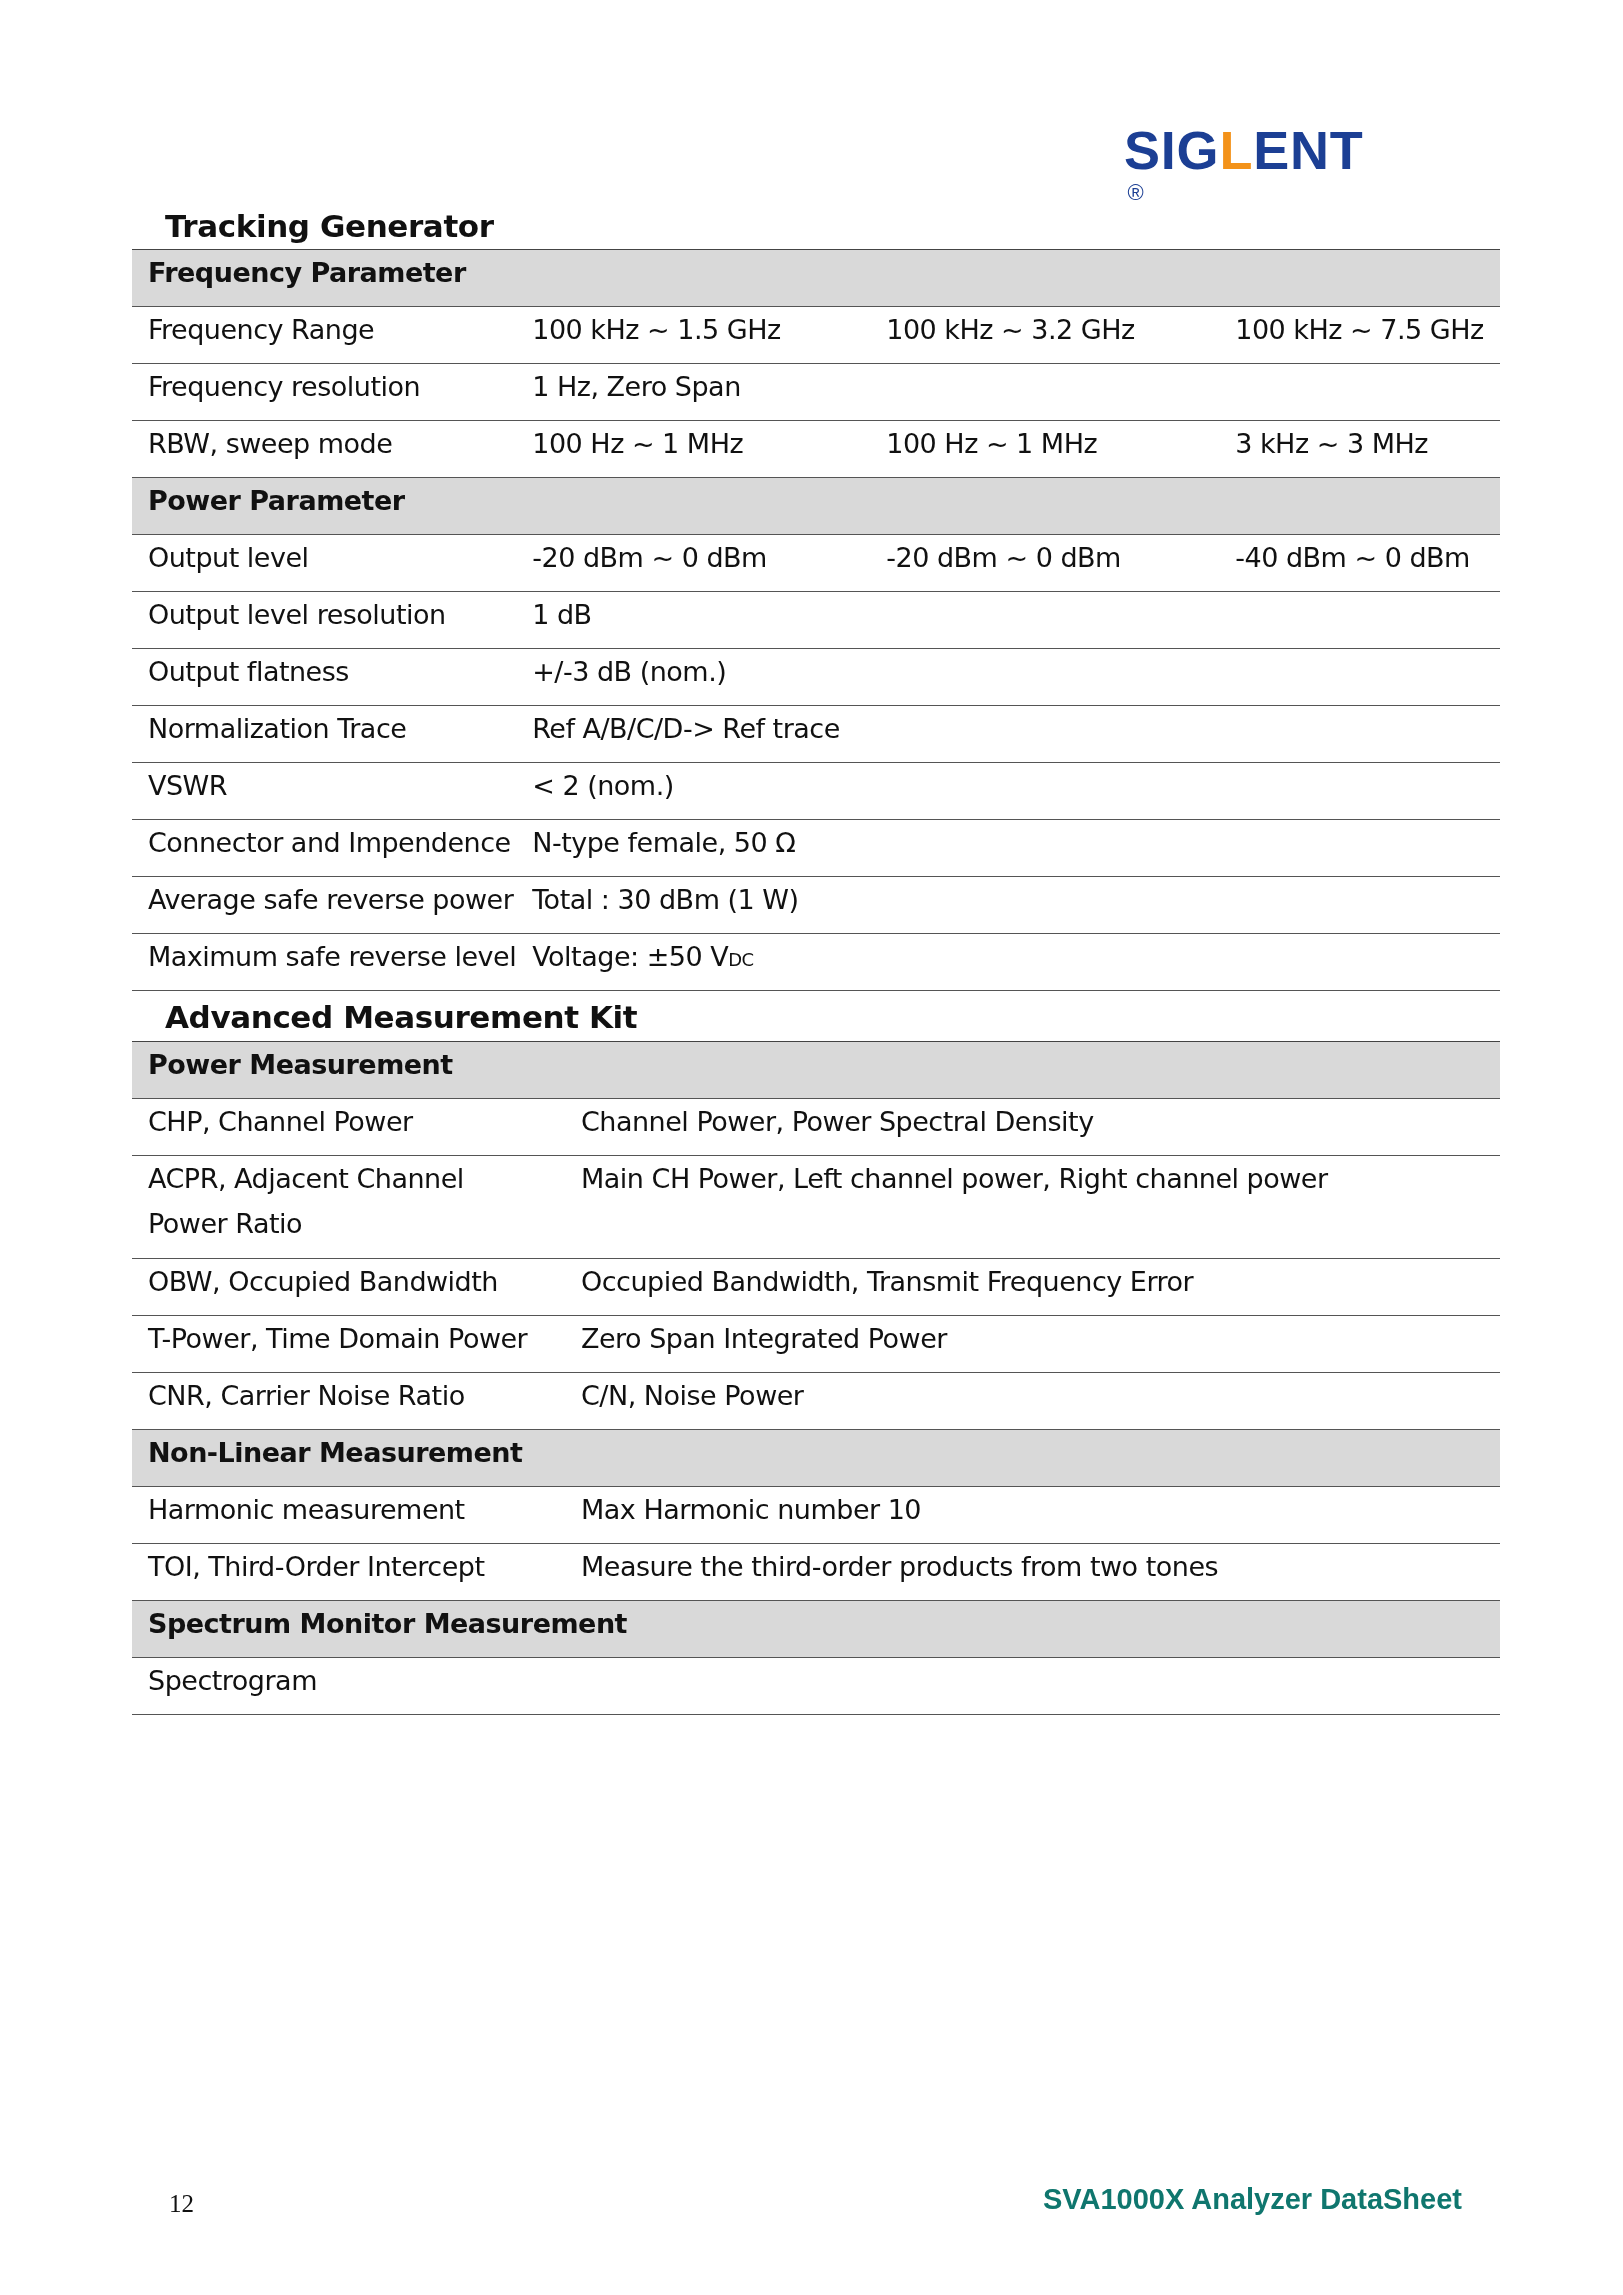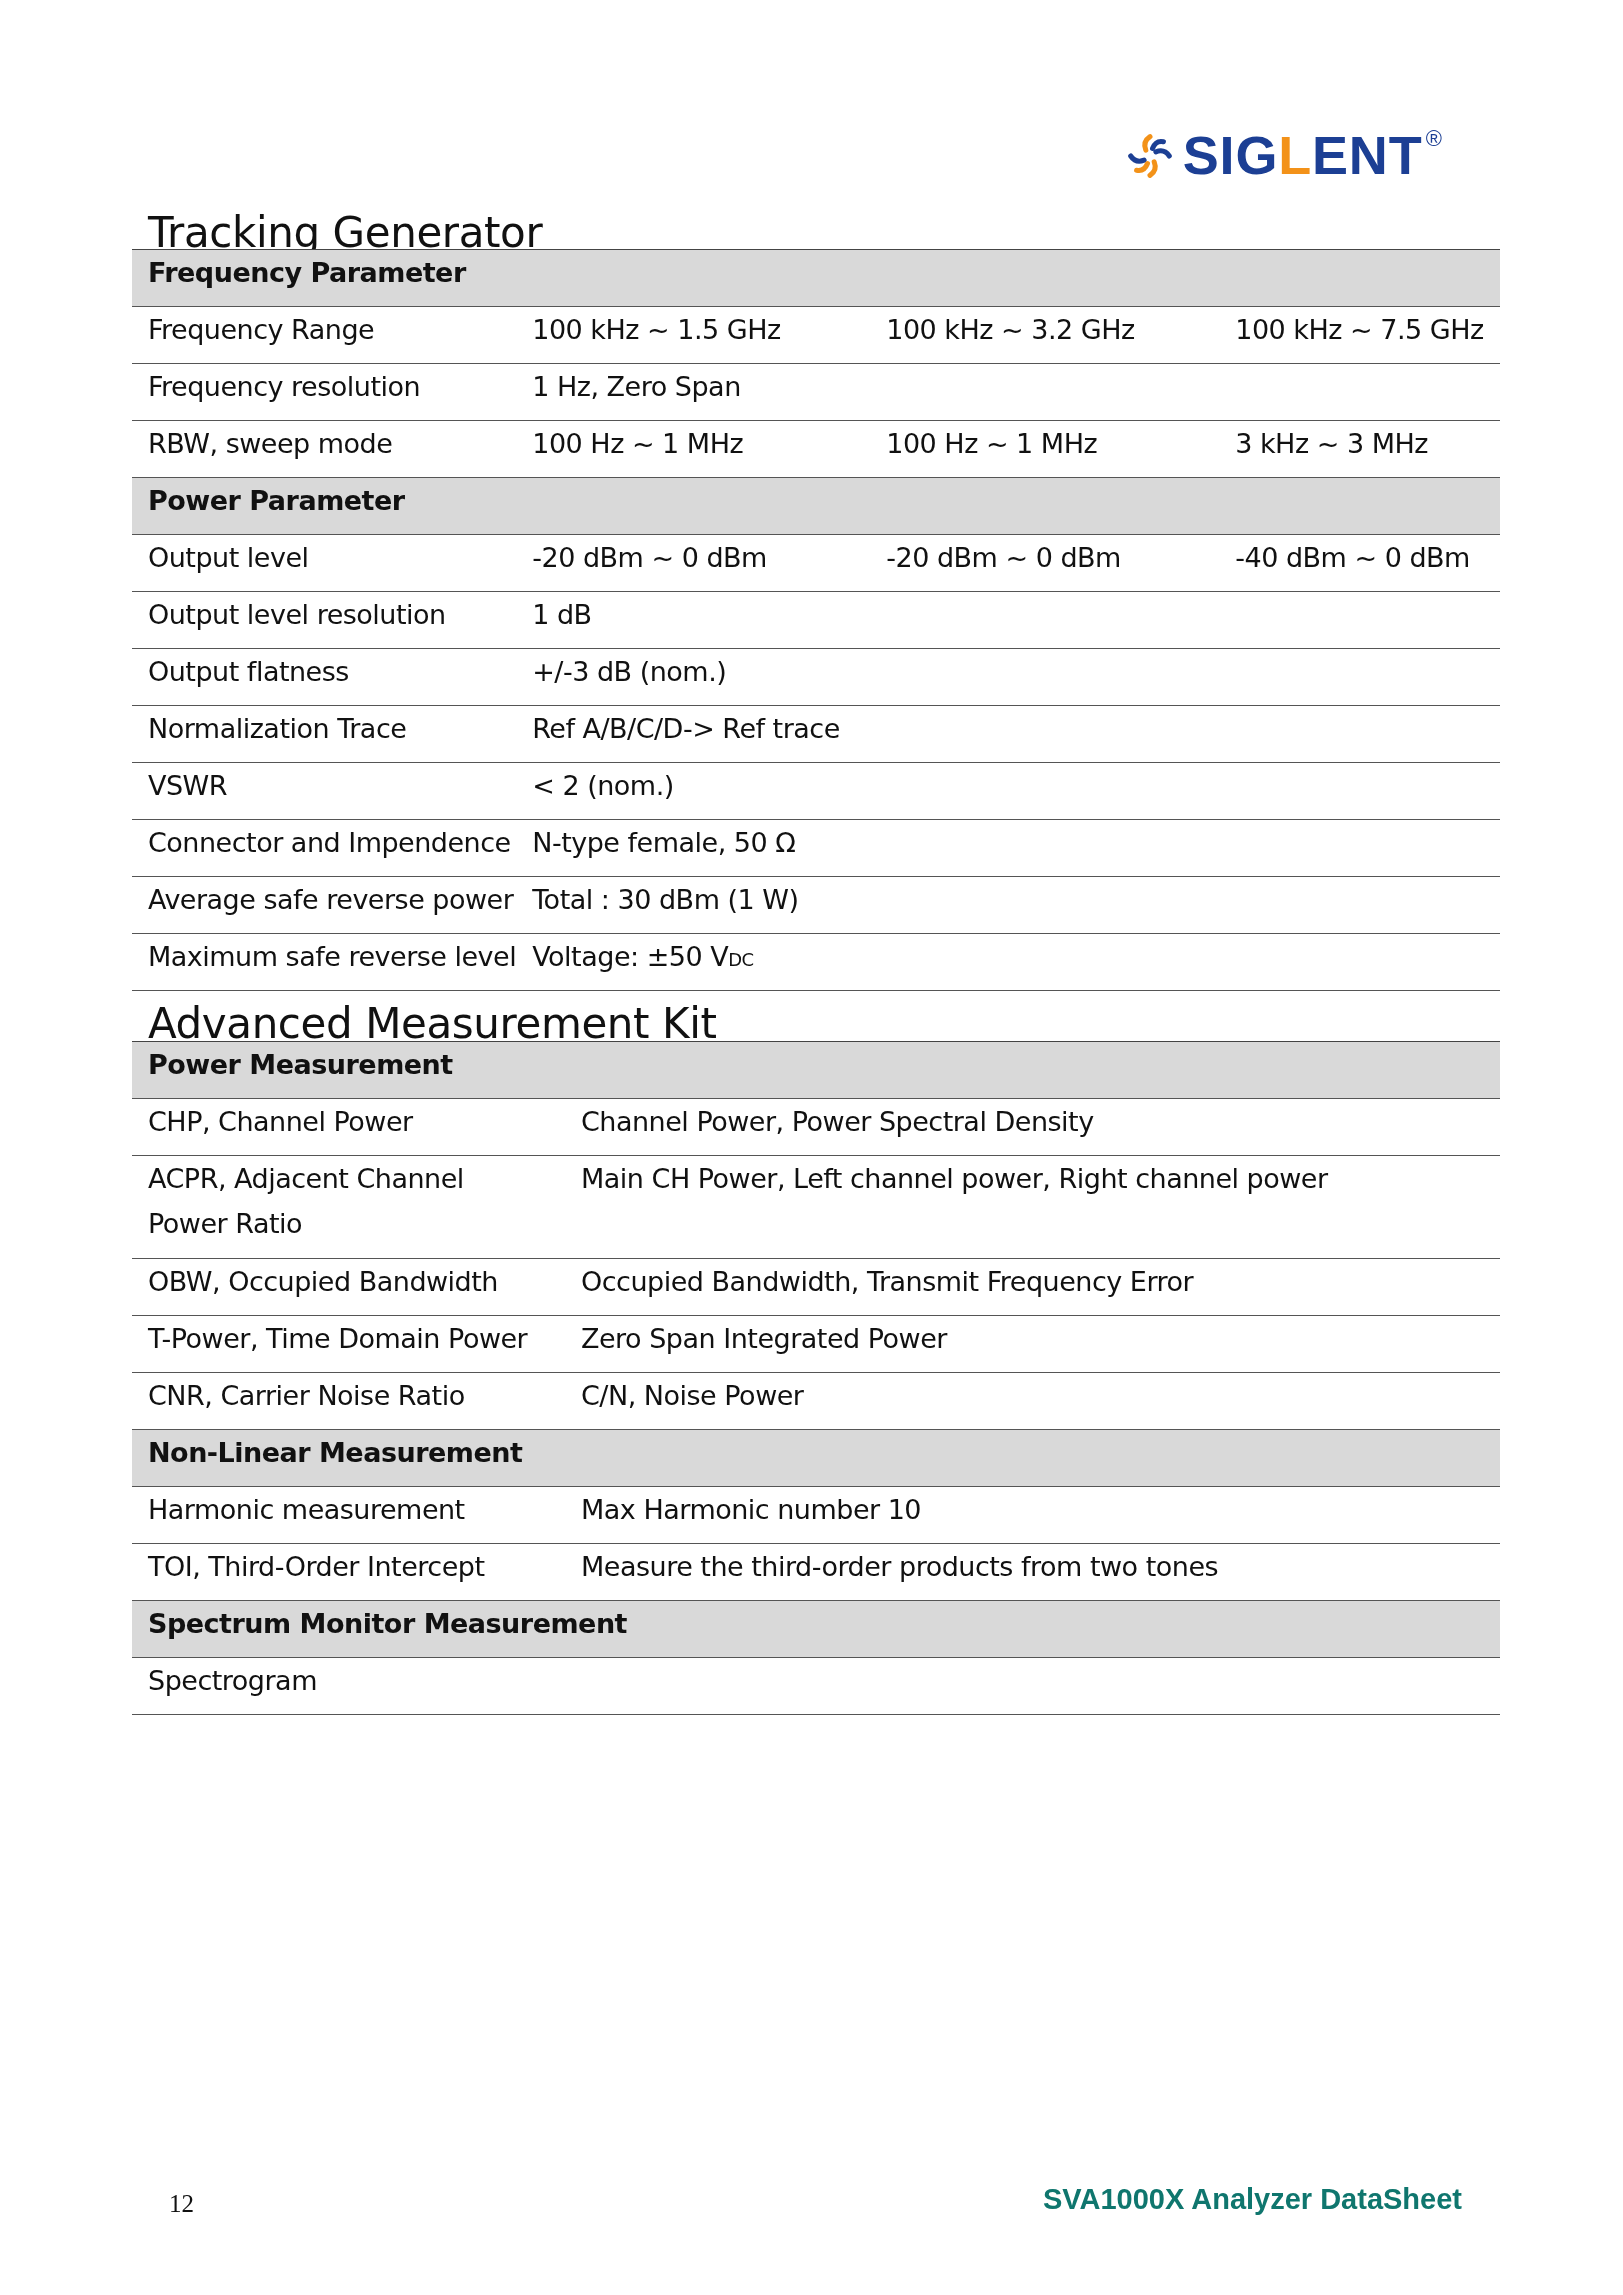--- a/index.html
+++ b/index.html
@@ -1,22 +1,22 @@
 <!DOCTYPE html>
 <html style="font-size:13.5px"><head>
 <meta charset="utf-8">
 <style>
   html, body { margin:0; padding:0; background:#ffffff; }
   body { width:1623px; height:2295px; position:relative; overflow:hidden;
          font-family:"DejaVu Sans", sans-serif; color:#111; }
-  .logo { position:absolute; left:1124px; top:123px; height:59px; display:flex; align-items:flex-end; }
+  .logo { position:absolute; left:1124px; top:123px; height:59px; display:flex; align-items:flex-end;flex-direction:column; }
   .logo-text { font-family:"Liberation Sans", sans-serif; font-weight:bold; font-size:54px; color:#1c3f94; letter-spacing:0.8px; line-height:1; }
   .logo-text .accent { color:#f39219; }
   .logo-reg { font-family:"Liberation Sans", sans-serif; font-size:22px; color:#1c3f94; align-self:flex-start; margin-left:3.4px; margin-top:3.4px; }
-  .section-title { position:absolute; left:148px; font-size:42px; font-weight:normal; letter-spacing:-0.4px; }
+  .section-title { position:absolute; left:165px; font-size:31px; font-weight:bold; letter-spacing:-0.4px; }
   table.spec { position:absolute; left:132px; width:1368px; border-collapse:collapse; font-size:27px; letter-spacing:-0.5px; }
   table.spec td { height:44px; padding:0 0 12px 16px; border-bottom:1.7px solid #555; vertical-align:middle; white-space:nowrap; }
   table.spec tr.first td { border-top:1.7px solid #444; }
   table.spec tr.group td { background:#d9d9d9; font-weight:bold; }
   table.spec td.wrap { white-space:normal; line-height:45px; }
   .sub { font-size:18px; }
   .footer-page { position:absolute; left:169px; top:2190px; font-family:"Liberation Serif", serif; font-size:25px; }
   .footer-title { position:absolute; right:161px; top:2183px; font-family:"Liberation Sans", sans-serif; font-weight:bold; font-size:29px; color:#0f766e; }
 </style>
 </head>

